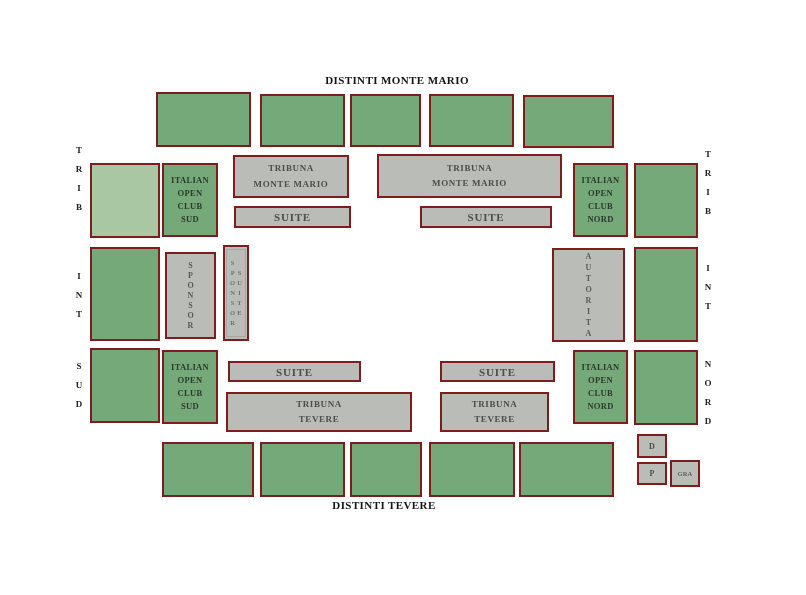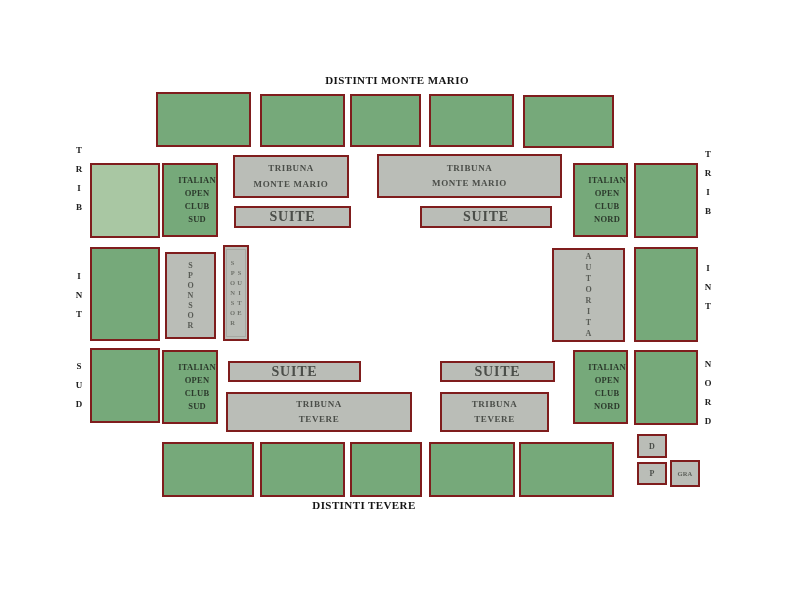--- a/index.html
+++ b/index.html
@@ -4,51 +4,51 @@
 <style>
   html,body{margin:0;padding:0;background:#fff;}
   .map{
     position:relative;width:806px;height:595px;background:#ffffff;
     font-family:Liberation Serif, serif;font-weight:bold;overflow:hidden;
   }
   .blk{
     position:absolute;box-sizing:border-box;border:2px solid #7f1d1d;
     display:flex;align-items:center;justify-content:center;text-align:center;
   }
-  .g{background:#76a97a;justify-content:flex-end;}
+  .g{background:#76a97a;}
   .lg{background:#a9c7a3;}
   .gy{background:#babdb7;}
   .title{
     position:absolute;transform:translateX(-50%);font-size:11px;color:#141414;
     letter-spacing:0.4px;white-space:nowrap;
   }
   .ml{white-space:pre-line;}
   .ioc-lbl{font-size:8.5px;line-height:1.55;letter-spacing:0.3px;color:#2c3a2c;}
   .gray-lbl{font-size:9px;line-height:1.7;letter-spacing:0.6px;color:#4b4e49;}
-  .suite-lbl{font-size:14px;letter-spacing:0.8px;color:#4b4e49;}
+  .suite-lbl{font-size:11px;letter-spacing:0.8px;color:#4b4e49;}
   .campo-lbl{font-size:19px;letter-spacing:0.3px;color:#111;}
   .small-lbl{font-size:8px;color:#4b4e49;}
   .tiny-lbl{font-size:6.5px;letter-spacing:0.2px;color:#5d605a;}
   .vtext{white-space:pre-line;text-align:center;}
   .v-side{position:absolute;width:10px;font-size:9px;line-height:19px;color:#222;}
   .v-sponsor{font-size:8px;line-height:10px;color:#585b55;}
   .v-autorita{font-size:8px;line-height:11px;color:#585b55;}
   .v-narrow{font-size:6.5px;line-height:10px;color:#6f726b;}
   .narrow-inner{
     box-sizing:border-box;border:1px solid #a6a8a2;width:20px;height:88px;
     display:flex;align-items:center;justify-content:center;gap:2px;
   }
 </style>
 </head>
 <body>
 
 <div class="map">
 
   <div class="title" style="left:397px;top:74px">DISTINTI MONTE MARIO</div>
-  <div class="title" style="left:364px;top:499px">DISTINTI TEVERE</div>
+  <div class="title" style="left:384px;top:499px">DISTINTI TEVERE</div>
 
   <div class="v-side vtext" style="left:74px;top:141px">T
 R
 I
 B</div>
   <div class="v-side vtext" style="left:74px;top:267px">I
 N
 T</div>
   <div class="v-side vtext" style="left:74px;top:357px">S
 U

